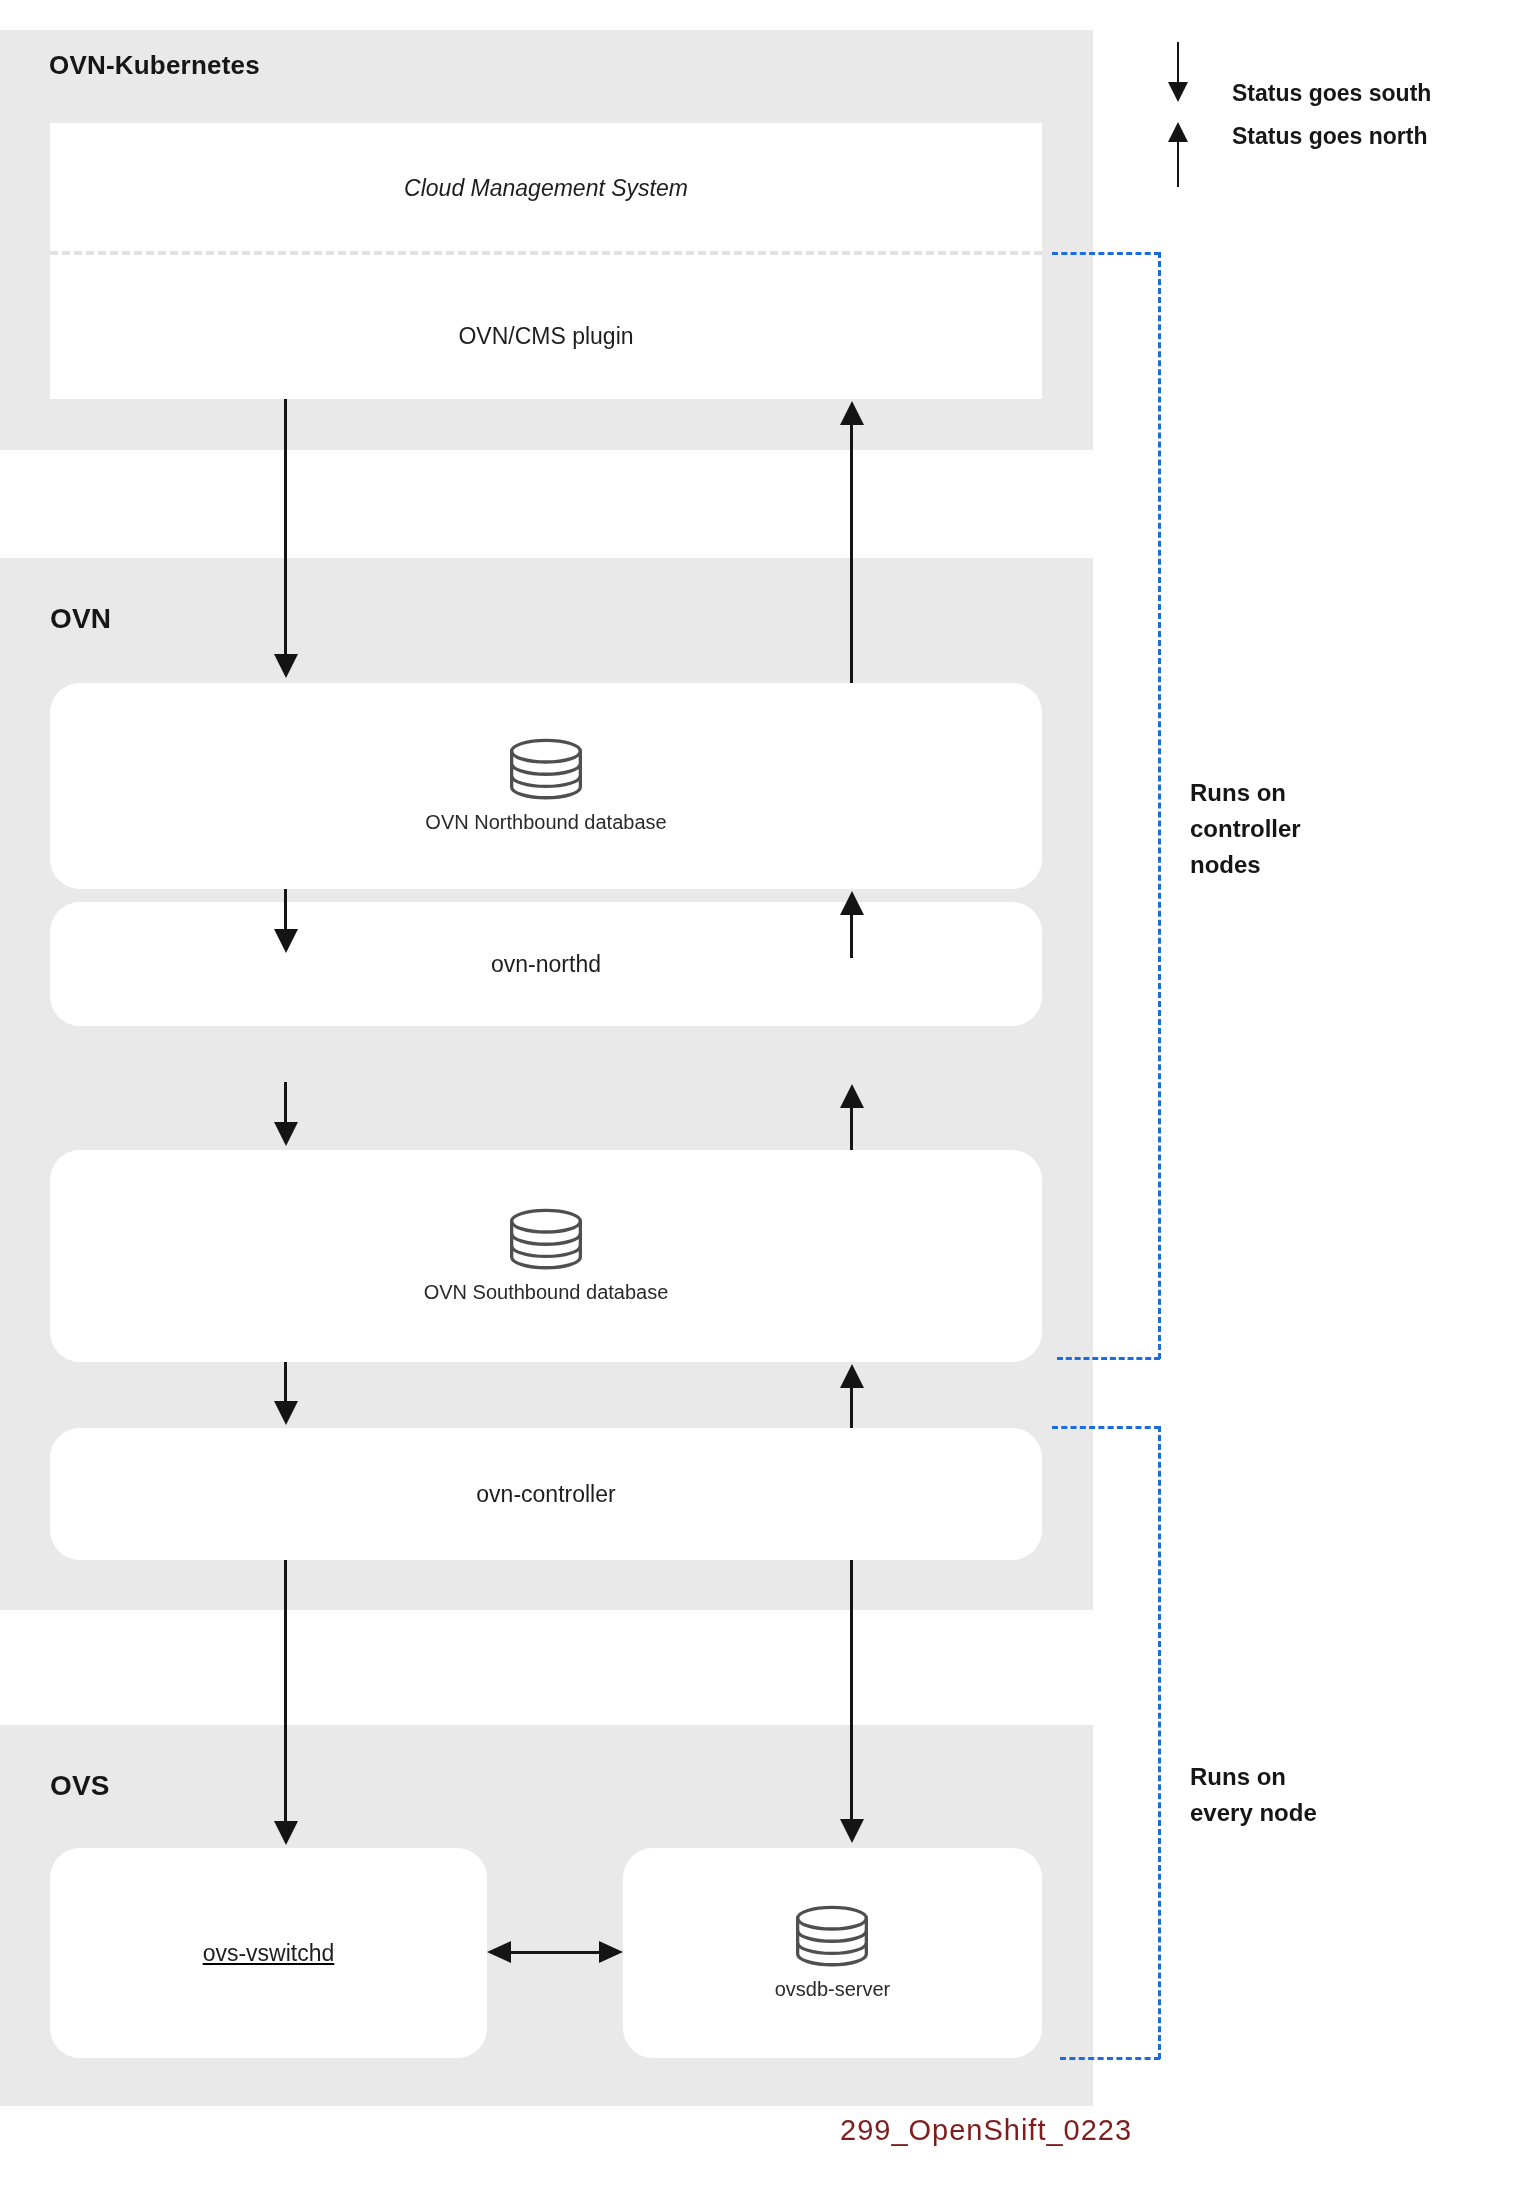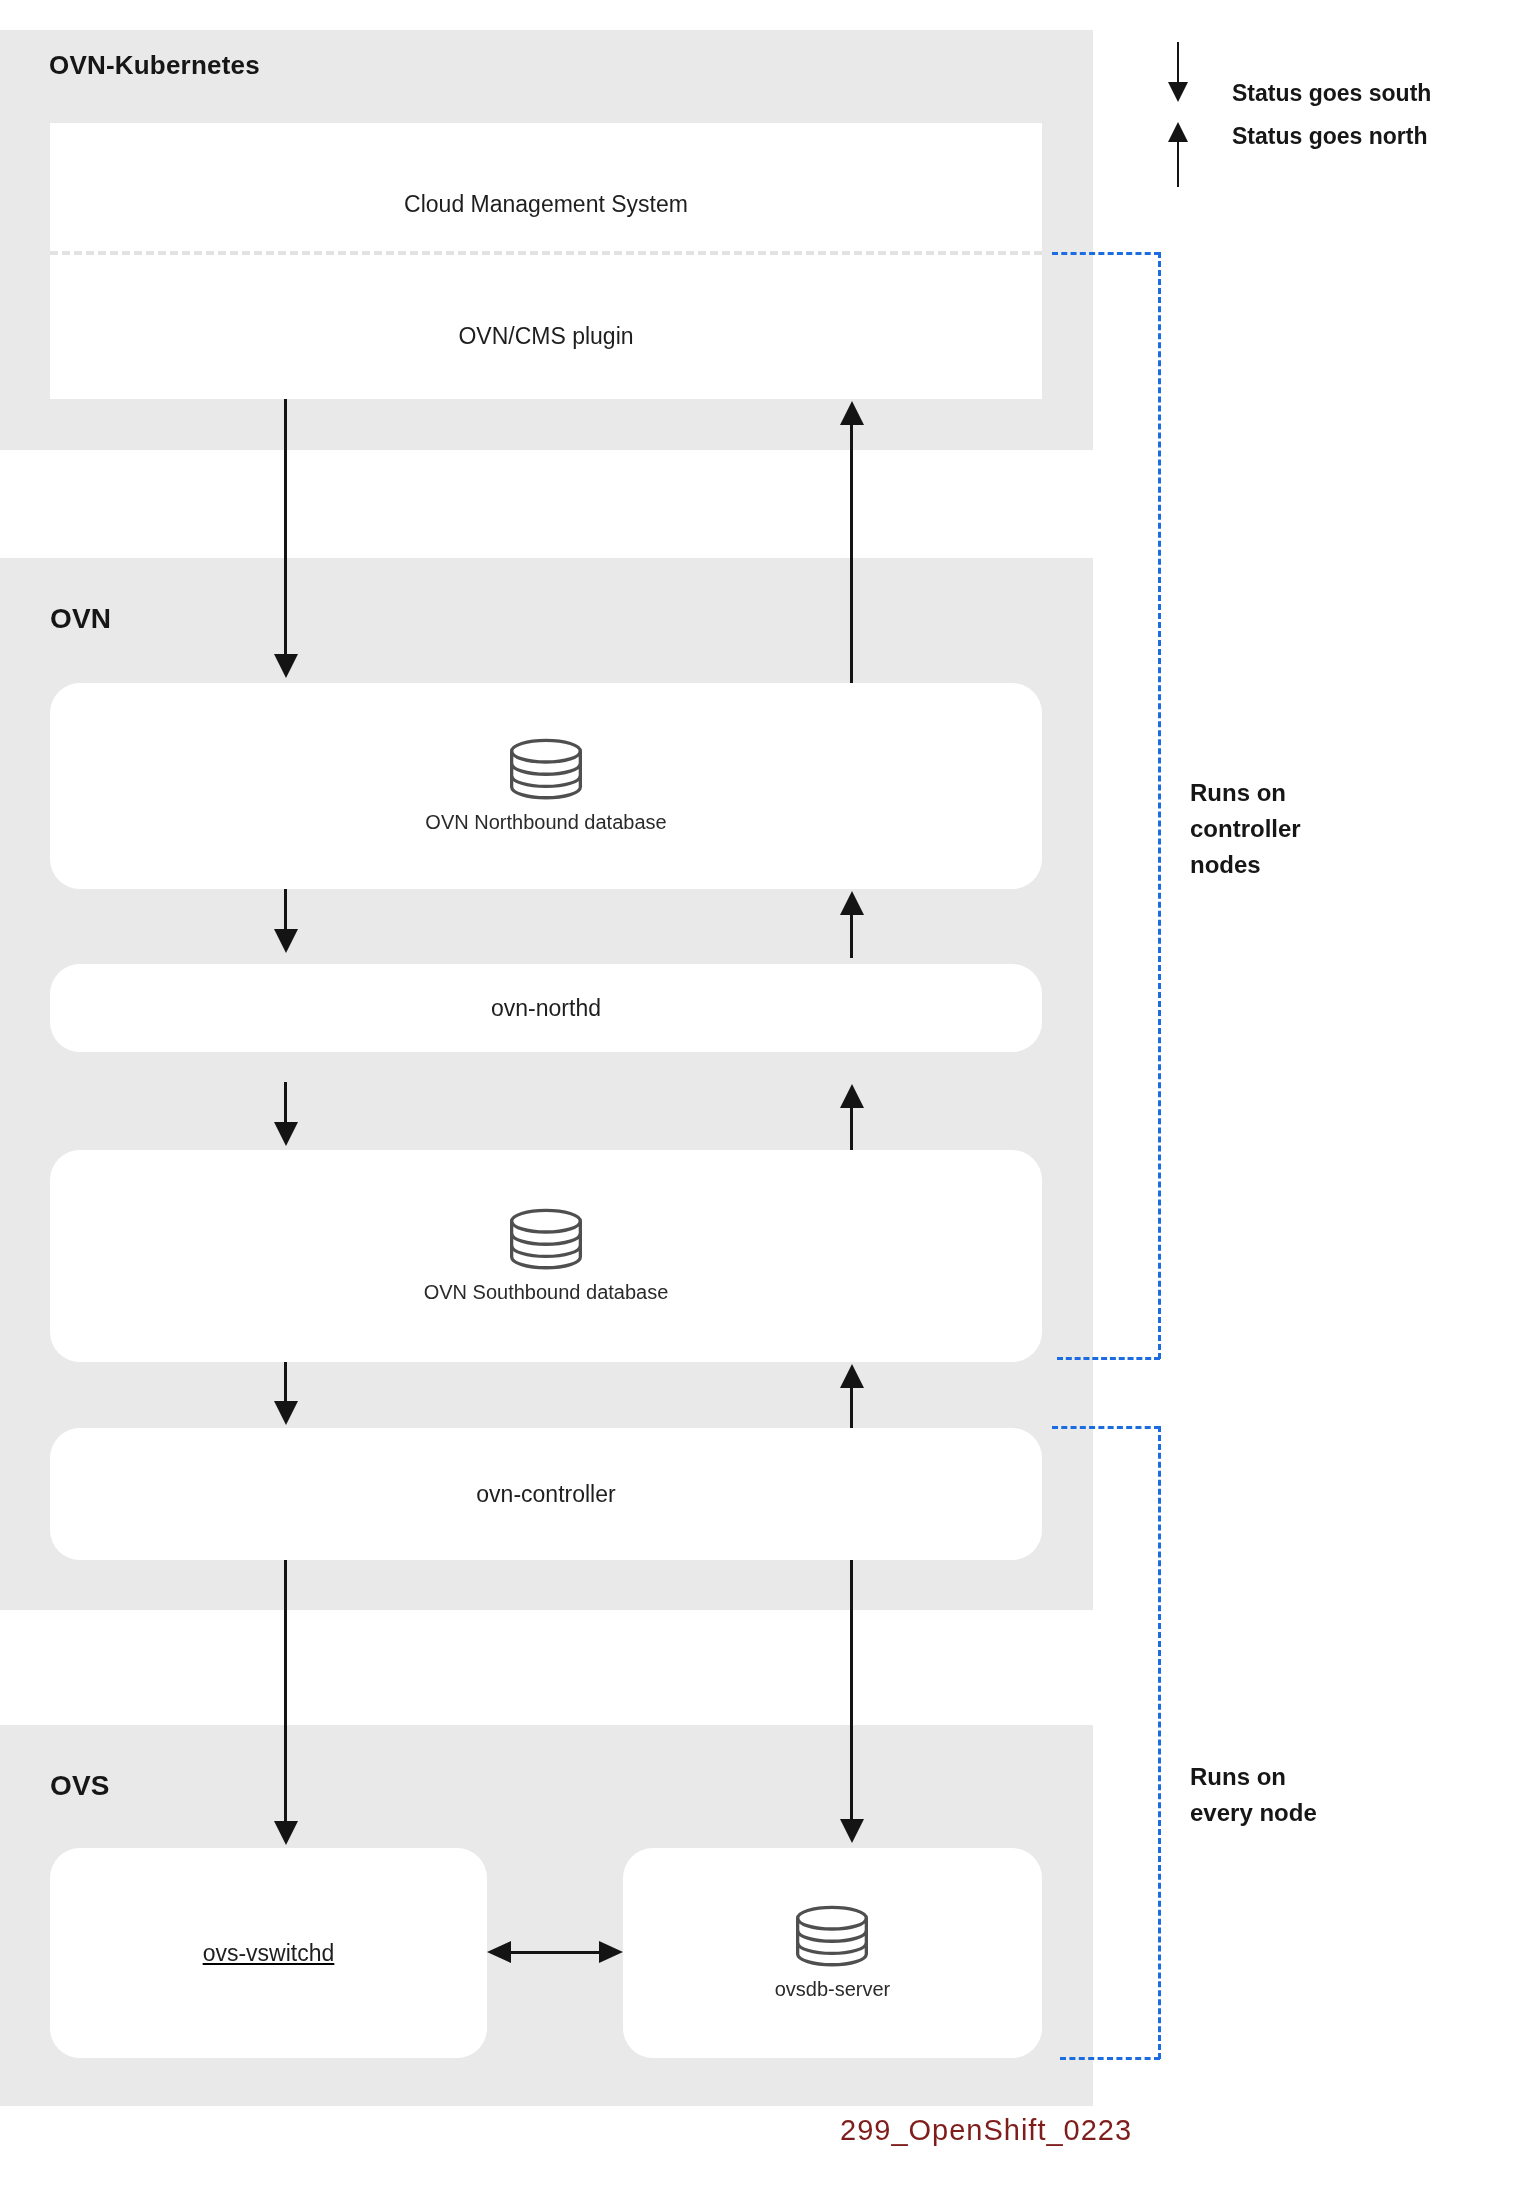--- a/index.html
+++ b/index.html
@@ -55,42 +55,42 @@
   <div>
     <div class="lg-shaft" style="left:1177px;top:42px;height:40px;"></div>
     <div class="lg-head down" style="left:1168px;top:82px;"></div>
     <div class="legend-label" style="left:1232px;top:80px;">Status goes south</div>
     <div class="lg-head up" style="left:1168px;top:122px;"></div>
     <div class="lg-shaft" style="left:1177px;top:142px;height:45px;"></div>
     <div class="legend-label" style="left:1232px;top:123px;">Status goes north</div>
   </div>
 
   <div class="box" style="left:50px;top:123px;width:992px;height:276px;">
-    <div class="split-area" style="top:16px;height:130px;">
+    <div class="split-area" style="top:0;height:130px;font-style:italic;">
       <span class="box-label">Cloud Management System</span>
     </div>
     <div class="graydash" style="left:0;right:0;top:128px;"></div>
     <div class="split-area" style="top:130px;height:146px;padding-top:10px;">
       <span class="box-label">OVN/CMS plugin</span>
     </div>
   </div>
 
   <div class="box flex-center" style="left:50px;top:683px;width:992px;height:206px;">
     <div class="dbgroup">
       <svg width="76" height="64" viewBox="0 0 80 68" fill="none" stroke="#4f4f4f" stroke-width="3.5">
         <ellipse cx="40" cy="14" rx="36.5" ry="11.5"></ellipse>
         <path d="M3.5 14 V 52 a 36.5 11.5 0 0 0 73 0 V 14"></path>
         <path d="M3.5 27 a 36.5 11.5 0 0 0 73 0"></path>
         <path d="M3.5 40 a 36.5 11.5 0 0 0 73 0"></path>
       </svg>
       <span class="db-label">OVN Northbound database</span>
     </div>
   </div>
 
-  <div class="box flex-center" style="left:50px;top:964px;width:992px;height:88px;">
+  <div class="box flex-center" style="left:50px;top:902px;width:992px;height:124px;">
     <span class="box-label">ovn-northd</span>
   </div>
 
   <div class="box flex-center" style="left:50px;top:1150px;width:992px;height:212px;">
     <div class="dbgroup">
       <svg width="76" height="64" viewBox="0 0 80 68" fill="none" stroke="#4f4f4f" stroke-width="3.5">
         <ellipse cx="40" cy="14" rx="36.5" ry="11.5"></ellipse>
         <path d="M3.5 14 V 52 a 36.5 11.5 0 0 0 73 0 V 14"></path>
         <path d="M3.5 27 a 36.5 11.5 0 0 0 73 0"></path>
         <path d="M3.5 40 a 36.5 11.5 0 0 0 73 0"></path>

